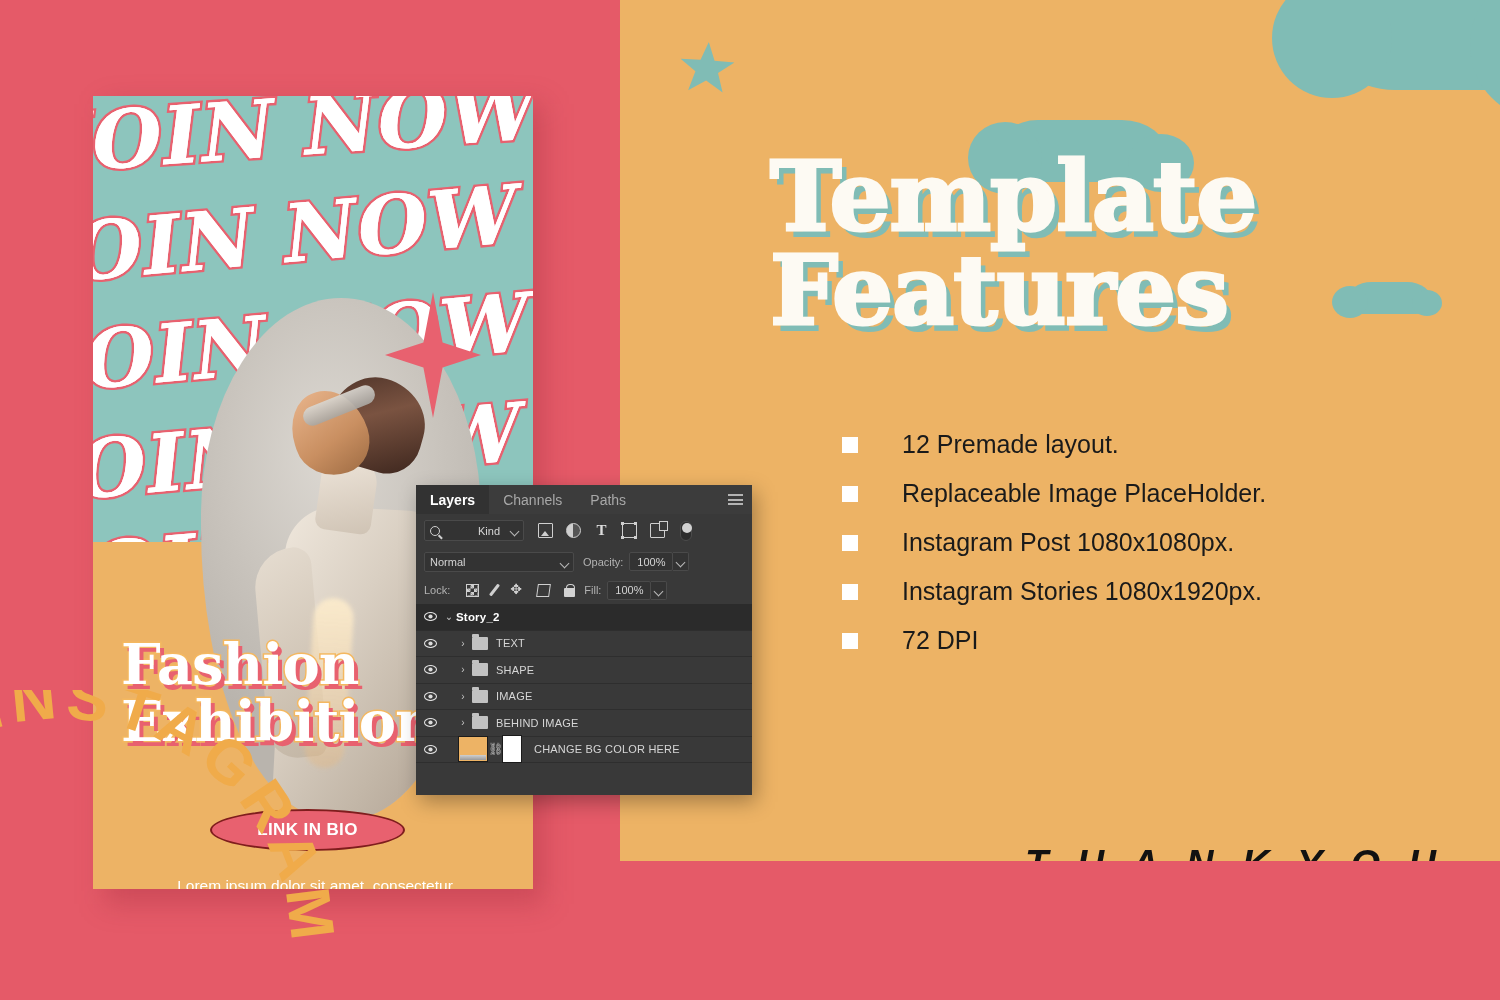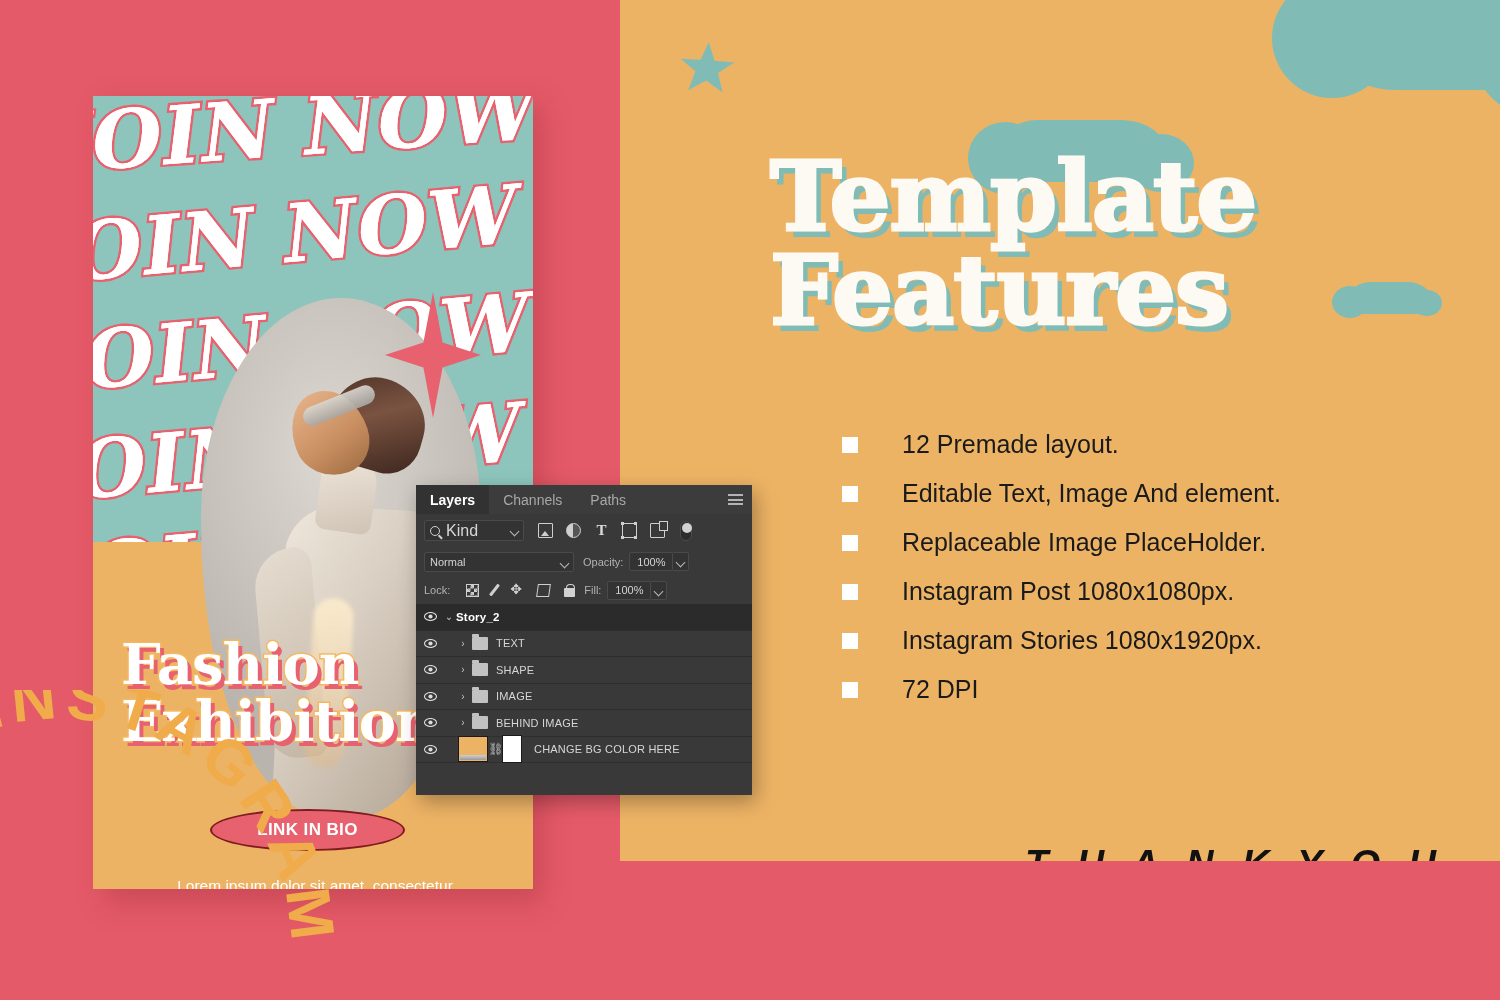--- a/index.html
+++ b/index.html
@@ -342,21 +342,21 @@
     position: relative;
   }
   .mag {
     width: 10px; height: 10px; border: 1.6px solid #d0d0d0;
     border-radius: 50%; position: relative; margin-right: 6px; flex: 0 0 auto;
   }
   .mag:after {
     content:""; position:absolute; right:-4px; bottom:-3px;
     width: 5px; height: 1.6px; background: #d0d0d0; transform: rotate(45deg);
   }
-  .kind-label { font-size: 16px; color: #d6d6d6; }
+  .kind-label { font-size: 11px; color: #d6d6d6; margin-left: 32px; }
   .caret-dn {
     position: absolute; right: 5px; top: 7px;
     width: 7px; height: 7px;
     border-left: 1.4px solid #b9b9b9; border-bottom: 1.4px solid #b9b9b9;
     transform: rotate(-45deg);
   }
   .fil-icons { display: flex; align-items: center; gap: 13px; margin-left: 4px; }
   .fi { width: 15px; height: 15px; position: relative; }
   .fi-image { border: 1.6px solid #cfcfcf; border-radius: 1px; }
   .fi-image:after {
@@ -467,24 +467,20 @@
 
     <div class="headline">
       <span class="l1">Template</span>
       <span class="l2">Features</span>
     </div>
 
     <div class="features" id="feature-list">
         <div class="feature-row">
           <span class="bullet"></span>
           <span class="feature-text">12 Premade layout.</span>
-        </div>
-        <div class="feature-row">
-          <span class="bullet"></span>
-          <span class="feature-text">Editable Text, Image And element.</span>
         </div>
         <div class="feature-row">
           <span class="bullet"></span>
           <span class="feature-text">Replaceable Image PlaceHolder.</span>
         </div>
         <div class="feature-row">
           <span class="bullet"></span>
           <span class="feature-text">Instagram Post 1080x1080px.</span>
         </div>
         <div class="feature-row">

